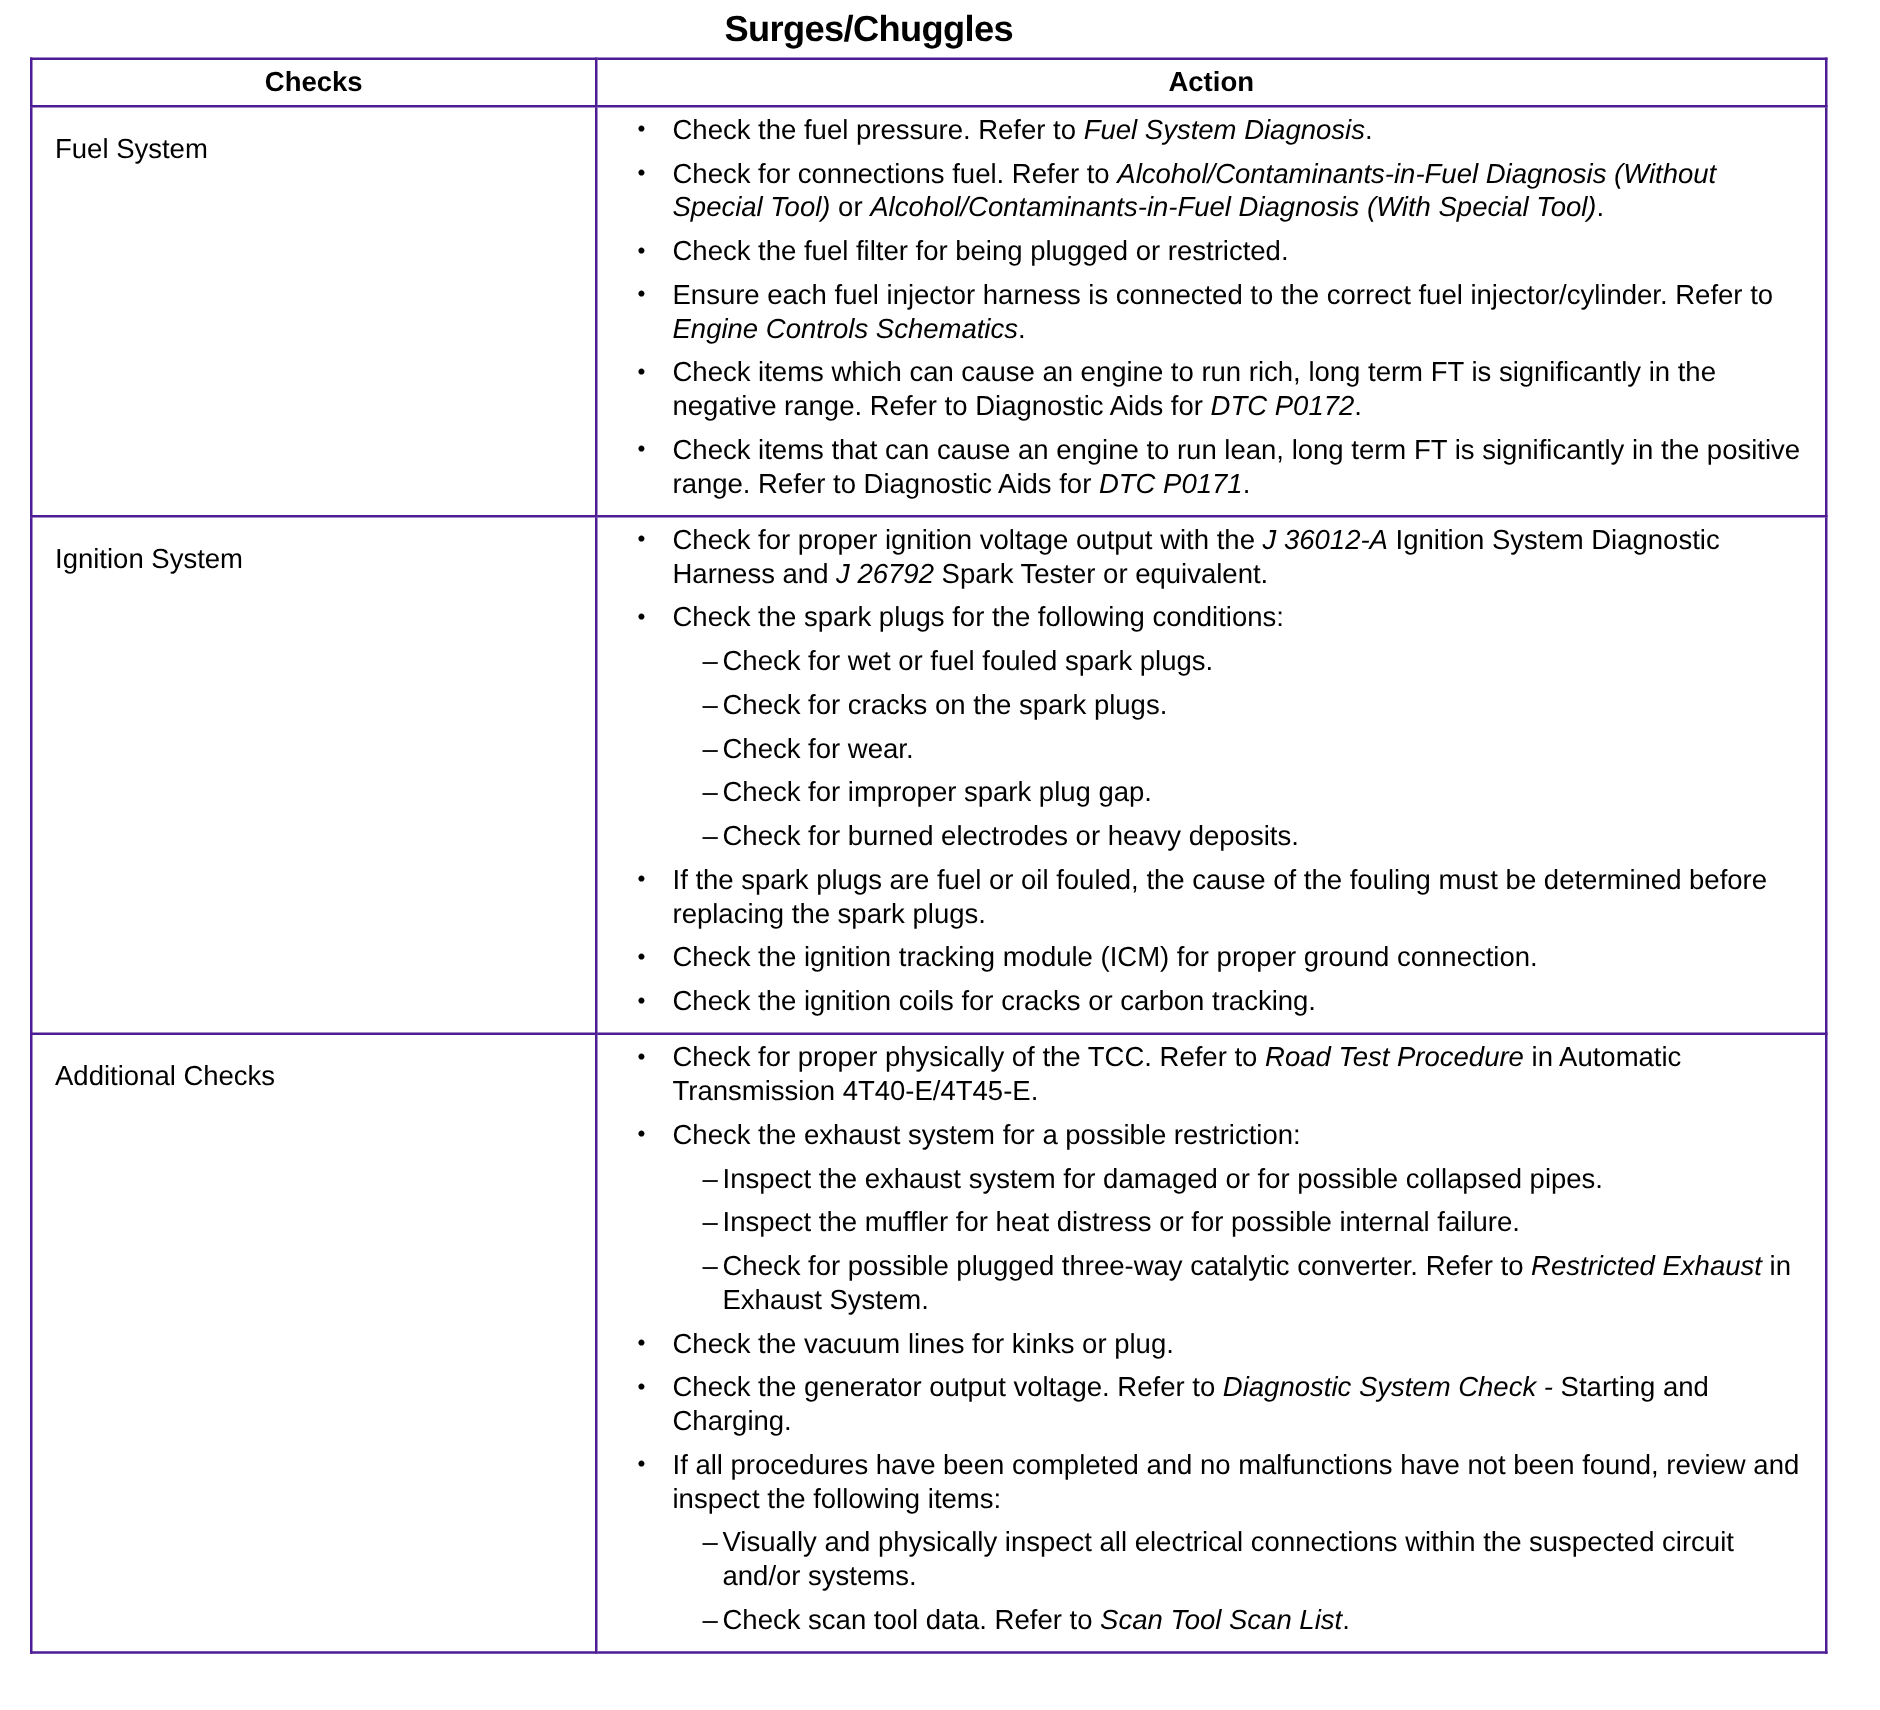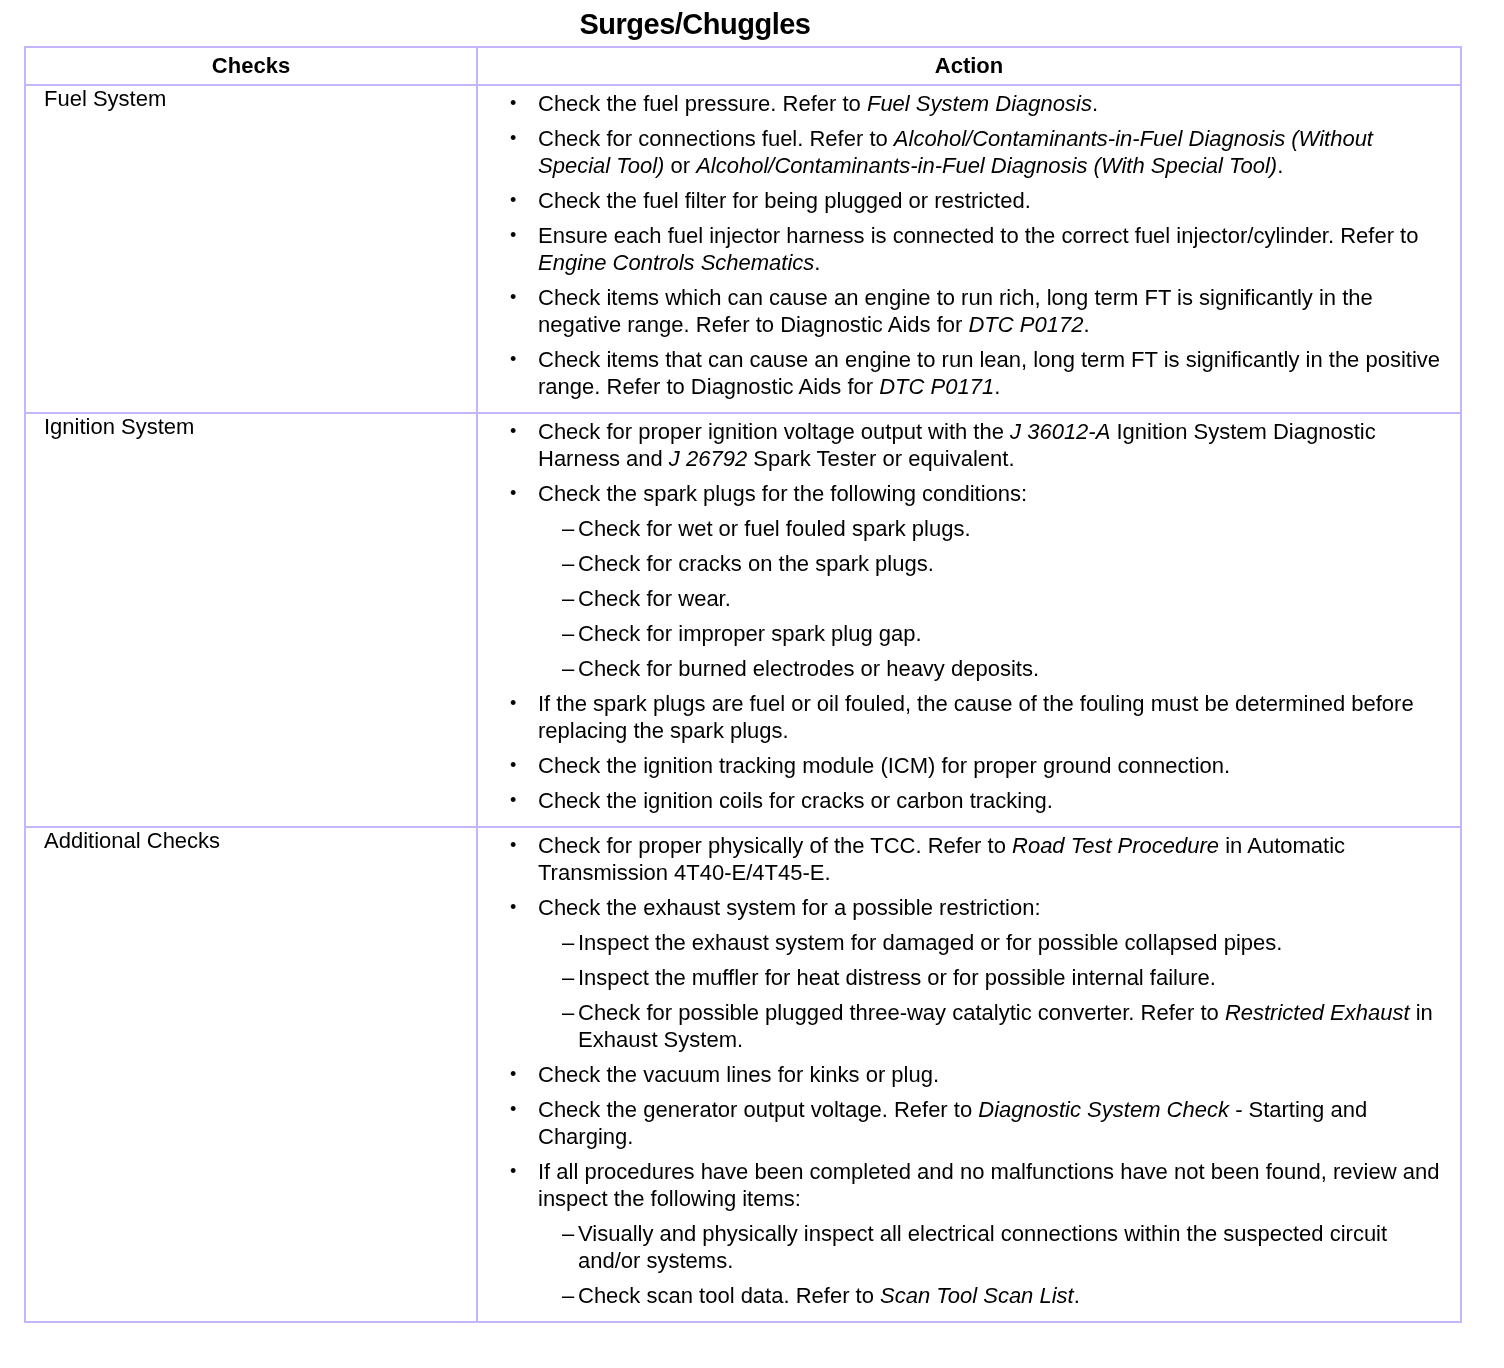--- a/index.html
+++ b/index.html
@@ -1,23 +1,23 @@
 <!DOCTYPE html>
 <html><head>
   <meta charset="utf-8">
   <style>
     html, body { margin: 0; padding: 0; background: #ffffff; }
     body { width: 1504px; height: 1368px; position: relative; font-family: "Liberation Sans", sans-serif; color: #000; overflow: hidden; }
     .title { position: absolute; top: 8px; left: 0; width: 1366px; text-align: center; font-size: 29px; font-weight: bold; letter-spacing: -0.5px; margin-left: 12px; }
     table.grid { position: absolute; top: 46px; left: 24px; width: 1436px; border-collapse: collapse; table-layout: fixed; }
-    table.grid th, table.grid td { border: 2px solid #c4b5fd; vertical-align: top; }
+    table.grid th, table.grid td { border: 2px solid #4c1d95; vertical-align: top; }
     table.grid th { font-size: 22px; font-weight: bold; height: 36px; padding: 0; text-align: center; vertical-align: middle; }
     col.c1 { width: 452px; }
     col.c2 { width: 984px; }
-    td.check { font-size: 22px; padding: 0 18px; }
+    td.check { font-size: 22px; padding: 20px 18px; }
     td.action { padding: 4px 10px 4px 30px; }
     ul.acts { list-style: none; margin: 0; padding: 0; }
     ul.acts > li { position: relative; font-size: 22px; line-height: 27px; padding-left: 30px; margin-bottom: 8px; }
     ul.acts > li.sub { padding-left: 40px; text-indent: -16px; margin-left: 30px; }
     .bullet { position: absolute; left: 2px; top: 0; font-size: 18px; }
     .dash { display: inline-block; width: 16px; text-indent: 0; }
     i { font-style: italic; }
   </style>
 </head>
 <body>

